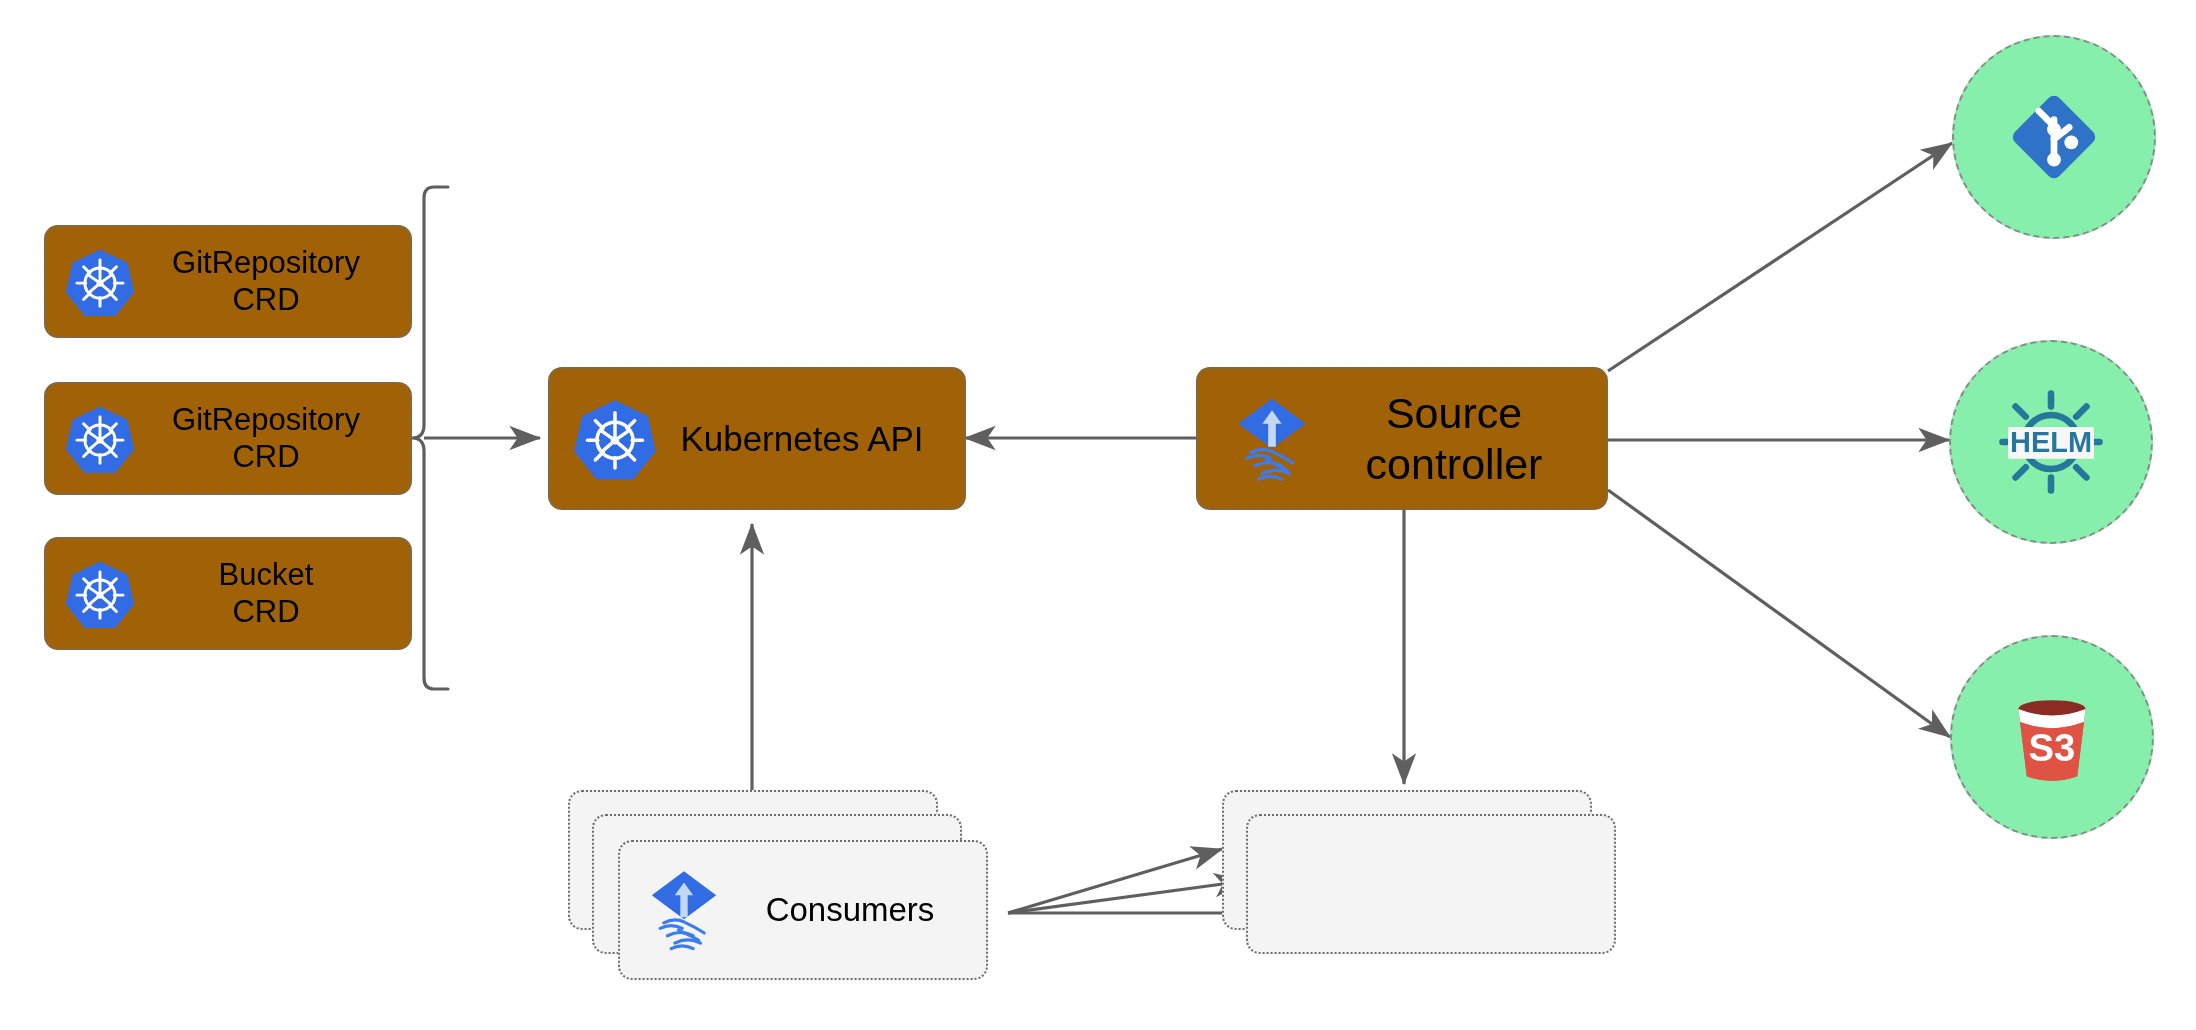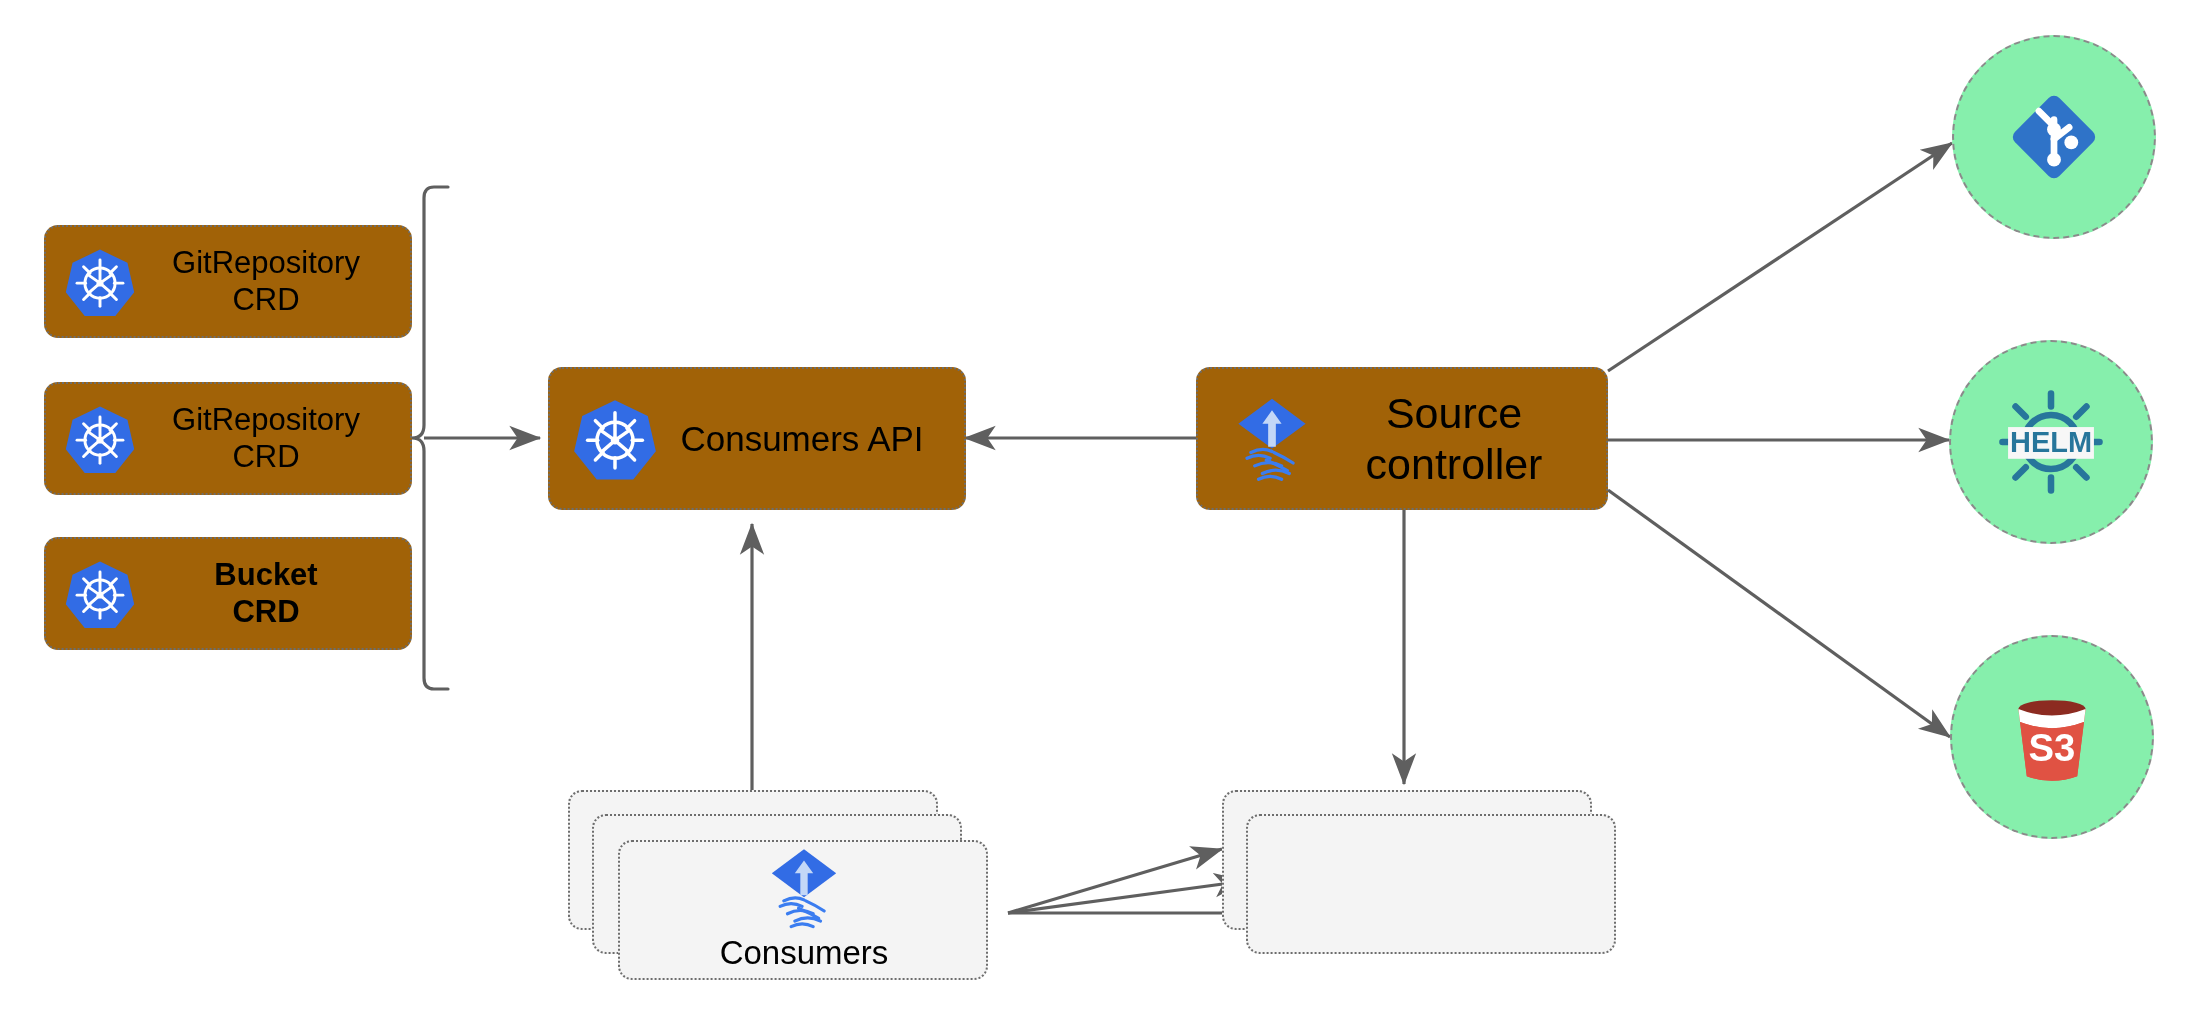--- a/index.html
+++ b/index.html
@@ -57,21 +57,20 @@
   
   .stack {
     position: absolute;
   }
   .stack .card {
     position: absolute;
     box-sizing: border-box;
     background: #f4f4f4;
     border: 2px dotted #6d6d6d;
     border-radius: 14px;
-    flex-direction: column;
   }
   .stack .card.front {
     display: flex;
     align-items: center;
     z-index: 3;
   }
   .stack .card.mid  { z-index: 2; }
   .stack .card.back { z-index: 1; }
   .stack .label {
     flex: 1;
@@ -174,21 +173,21 @@
           <line x1="32" y1="33" x2="22.5" y2="41.2"></line>
           <line x1="32" y1="33" x2="22.2" y2="26.1"></line>
         </g>
         <circle cx="32" cy="33" r="3.1" fill="#ffffff"></circle>
       </svg>
     </span>
     <span class="label">GitRepository
 CRD</span>
   </div>
 
-  <div class="node crd" style="left:44px; top:537px; width:368px; height:113px; padding:0 14px 0 18px;font-weight:bold;">
+  <div class="node crd" style="left:44px; top:537px; width:368px; height:113px; padding:0 14px 0 18px;">
     <span class="icon-wrap">
       <svg class="gi" width="72" height="72" viewBox="0 0 64 64">
         <path d="M32 3.2 L56.4 14.9 L62.4 41.2 L45.6 62.2 L18.4 62.2 L1.6 41.2 L7.6 14.9 Z" fill="#326ce5"></path>
         <g fill="none" stroke="#ffffff" stroke-width="2.6" stroke-linecap="round">
           <circle cx="32" cy="33" r="13.4"></circle>
           <line x1="32" y1="12.4" x2="32" y2="20.2"></line>
           <line x1="32" y1="46" x2="32" y2="53.6"></line>
           <line x1="11.6" y1="33" x2="19.2" y2="33"></line>
           <line x1="44.8" y1="33" x2="52.4" y2="33"></line>
           <line x1="17.4" y1="18.4" x2="23.1" y2="24.1"></line>
@@ -224,21 +223,21 @@
           <line x1="23.1" y1="41.9" x2="17.4" y2="47.6"></line>
           <line x1="32" y1="21.6" x2="32" y2="33"></line>
           <line x1="32" y1="33" x2="41.8" y2="26.1"></line>
           <line x1="32" y1="33" x2="41.5" y2="41.2"></line>
           <line x1="32" y1="33" x2="22.5" y2="41.2"></line>
           <line x1="32" y1="33" x2="22.2" y2="26.1"></line>
         </g>
         <circle cx="32" cy="33" r="3.1" fill="#ffffff"></circle>
       </svg>
     </span>
-    <span class="label" style="font-size:35px;">Consumers API</span>
+    <span class="label" style="font-size:35px;">Kubernetes API</span>
   </div>
 
   <div class="node" style="left:1196px; top:367px; width:412px; height:143px; padding:0 18px 0 26px;">
     <span class="icon-wrap">
       <svg class="gi" width="96" height="96" viewBox="0 0 100 100">
         <path d="M50 8 L85 34 L50 60 L15 34 Z" fill="#326ce5"></path>
         <path d="M50 20 L60 34 L54 34 L54 58 L46 58 L46 34 L40 34 Z" fill="#c3d7f7"></path>
         <g fill="none" stroke="#3b7df0" stroke-width="3.4" stroke-linecap="round">
           <path d="M24 70 Q 36 64 48 70"></path>
           <path d="M32 78 Q 46 71 60 78"></path>

